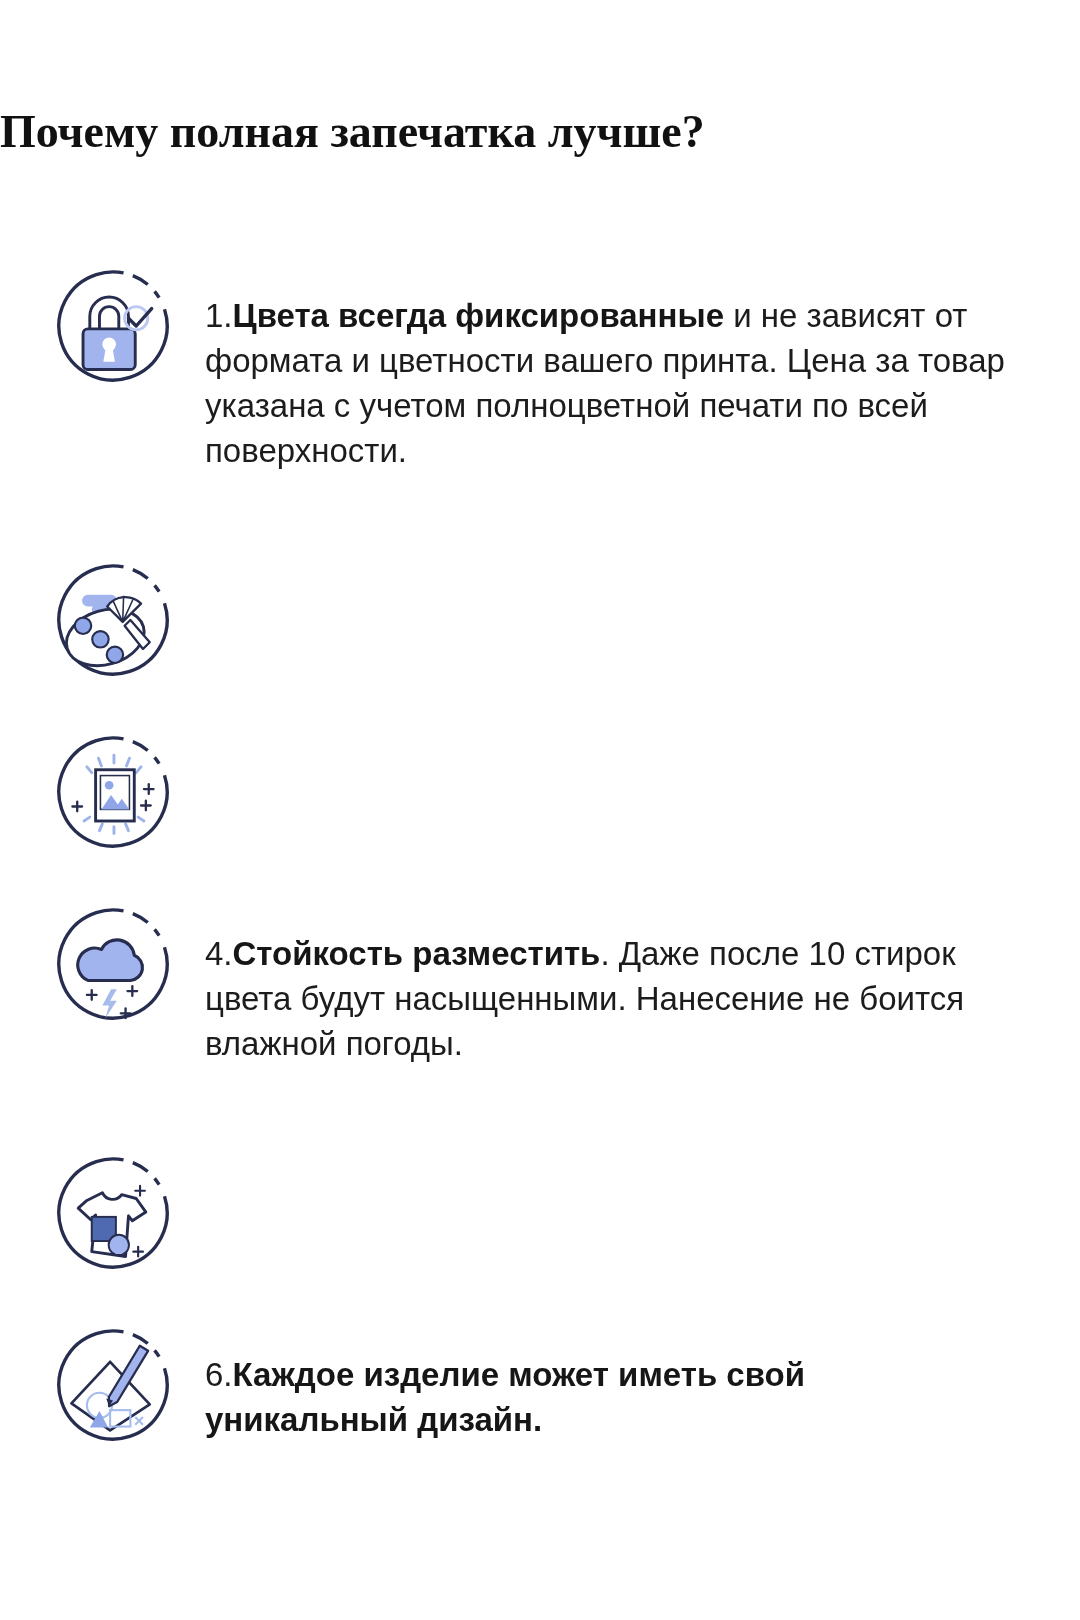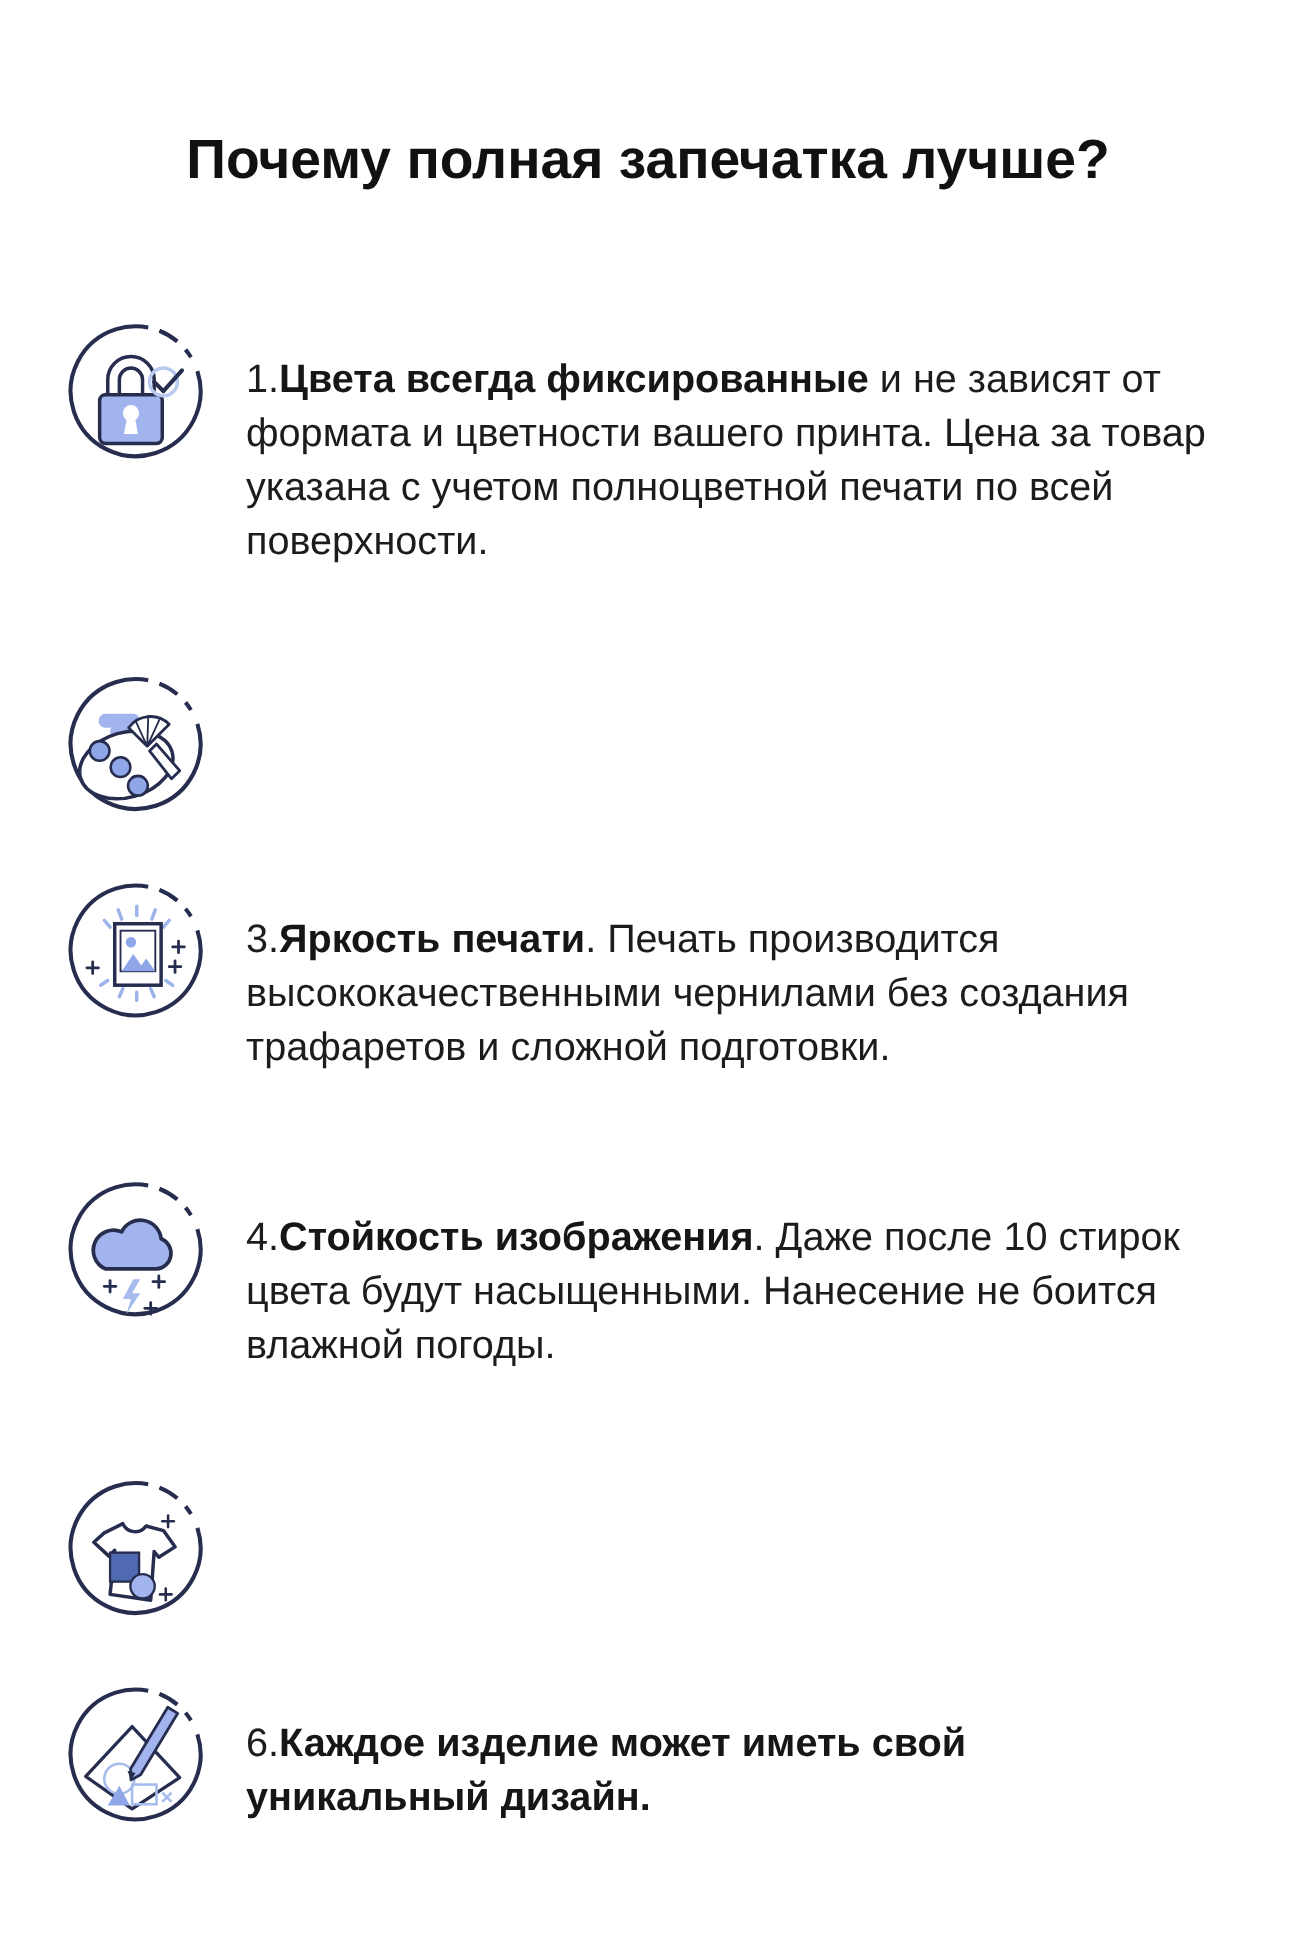--- a/index.html
+++ b/index.html
@@ -10,23 +10,24 @@
     font-family: "Liberation Sans", "DejaVu Sans", sans-serif;
     color: #1a1a1a;
     overflow: hidden;
   }
   .page { width: 1080px; }
   .title {
     margin: 104px 0 0 0;
     font-size: 46px;
     line-height: 56px;
     font-weight: 700;
-    text-align: center;
+    text-align: left;
     color: #111111;
     letter-spacing: 0;
+    font-family: Liberation Serif, serif;
   }
   .items { margin-top: 100px; }
   .item {
     display: flex;
     align-items: flex-start;
     padding-left: 55px;
     margin-bottom: 48px;
   }
   .icon-wrap {
     width: 116px;
@@ -114,40 +115,39 @@
               <line x1="97" y1="52" x2="97" y2="62"></line>
             <line x1="89" y1="74" x2="99" y2="74"></line>
               <line x1="94" y1="69" x2="94" y2="79"></line>
           </g>
           <rect x="42" y="37" width="40" height="53" fill="#ffffff" stroke="#272d4e" stroke-width="3"></rect>
           <rect x="47" y="43" width="30" height="35" fill="#ffffff" stroke="#272d4e" stroke-width="1.6"></rect>
           <circle cx="56" cy="53" r="4.5" fill="#8fa7e8"></circle>
           <path d="M48 78 l10 -15 l7 10 l4 -6 l8 11 Z" fill="#8fa7e8"></path>
         </svg>
       </span>
-      <p class="item-text"><span>3.</span><span class="bold">Яркость печати</span><span>. Печать производится высококачественными чернилами без создания трафаретов и сложной подготовки.</span></p>
     </div>
 
     <div class="item">
       <span class="icon-wrap">
         <svg viewBox="0 0 120 120" aria-hidden="true">
           <circle class="ring" cx="60" cy="60" r="56" transform="rotate(-18 60 60)"></circle>
           <path d="M34 77 h44 a13.5 13.5 0 0 0 4 -26 a18 18 0 0 0 -34 -6 a13.5 13.5 0 0 0 -14 32 z" fill="#a2b4ed" stroke="#272d4e" stroke-width="3.2" stroke-linejoin="round"></path>
           <g stroke="#272d4e" stroke-width="2.4" stroke-linecap="round">
             <line x1="33" y1="92" x2="43" y2="92"></line>
               <line x1="38" y1="87" x2="38" y2="97"></line>
             <line x1="75" y1="88" x2="85" y2="88"></line>
               <line x1="80" y1="83" x2="80" y2="93"></line>
             <line x1="68" y1="111" x2="78" y2="111"></line>
               <line x1="73" y1="106" x2="73" y2="116"></line>
           </g>
           <path d="M58 86 l-9 17 h7 l-4 13 l12 -18 h-7 l7 -12 z" fill="#a6bced"></path>
         </svg>
       </span>
-      <p class="item-text"><span>4.</span><span class="bold">Стойкость изображения</span><span>. Даже после 10 стирок цвета будут насыщенными. Нанесение не боится влажной погоды.</span></p>
+      <p class="item-text"><span>4.</span><span class="bold">Стойкость разместить</span><span>. Даже после 10 стирок цвета будут насыщенными. Нанесение не боится влажной погоды.</span></p>
     </div>
 
     <div class="item">
       <span class="icon-wrap">
         <svg viewBox="0 0 120 120" aria-hidden="true">
           <circle class="ring" cx="60" cy="60" r="56" transform="rotate(-18 60 60)"></circle>
           <path d="M33 47 L49 39 a11.5 11.5 0 0 0 20 2 L84 45 L94 59 L80 68 L76 63 L73 105 L38 100 L42 62 L37 67 L24 55 Z" fill="#ffffff" stroke="#272d4e" stroke-width="3" stroke-linejoin="round"></path>
           <rect x="38" y="64" width="25" height="25" fill="#4f6ab1" stroke="#272d4e" stroke-width="2"></rect>
           <circle cx="66" cy="93" r="10.5" fill="#a2b4ed" stroke="#272d4e" stroke-width="2"></circle>
           <g stroke="#272d4e" stroke-width="2.2" stroke-linecap="round">

